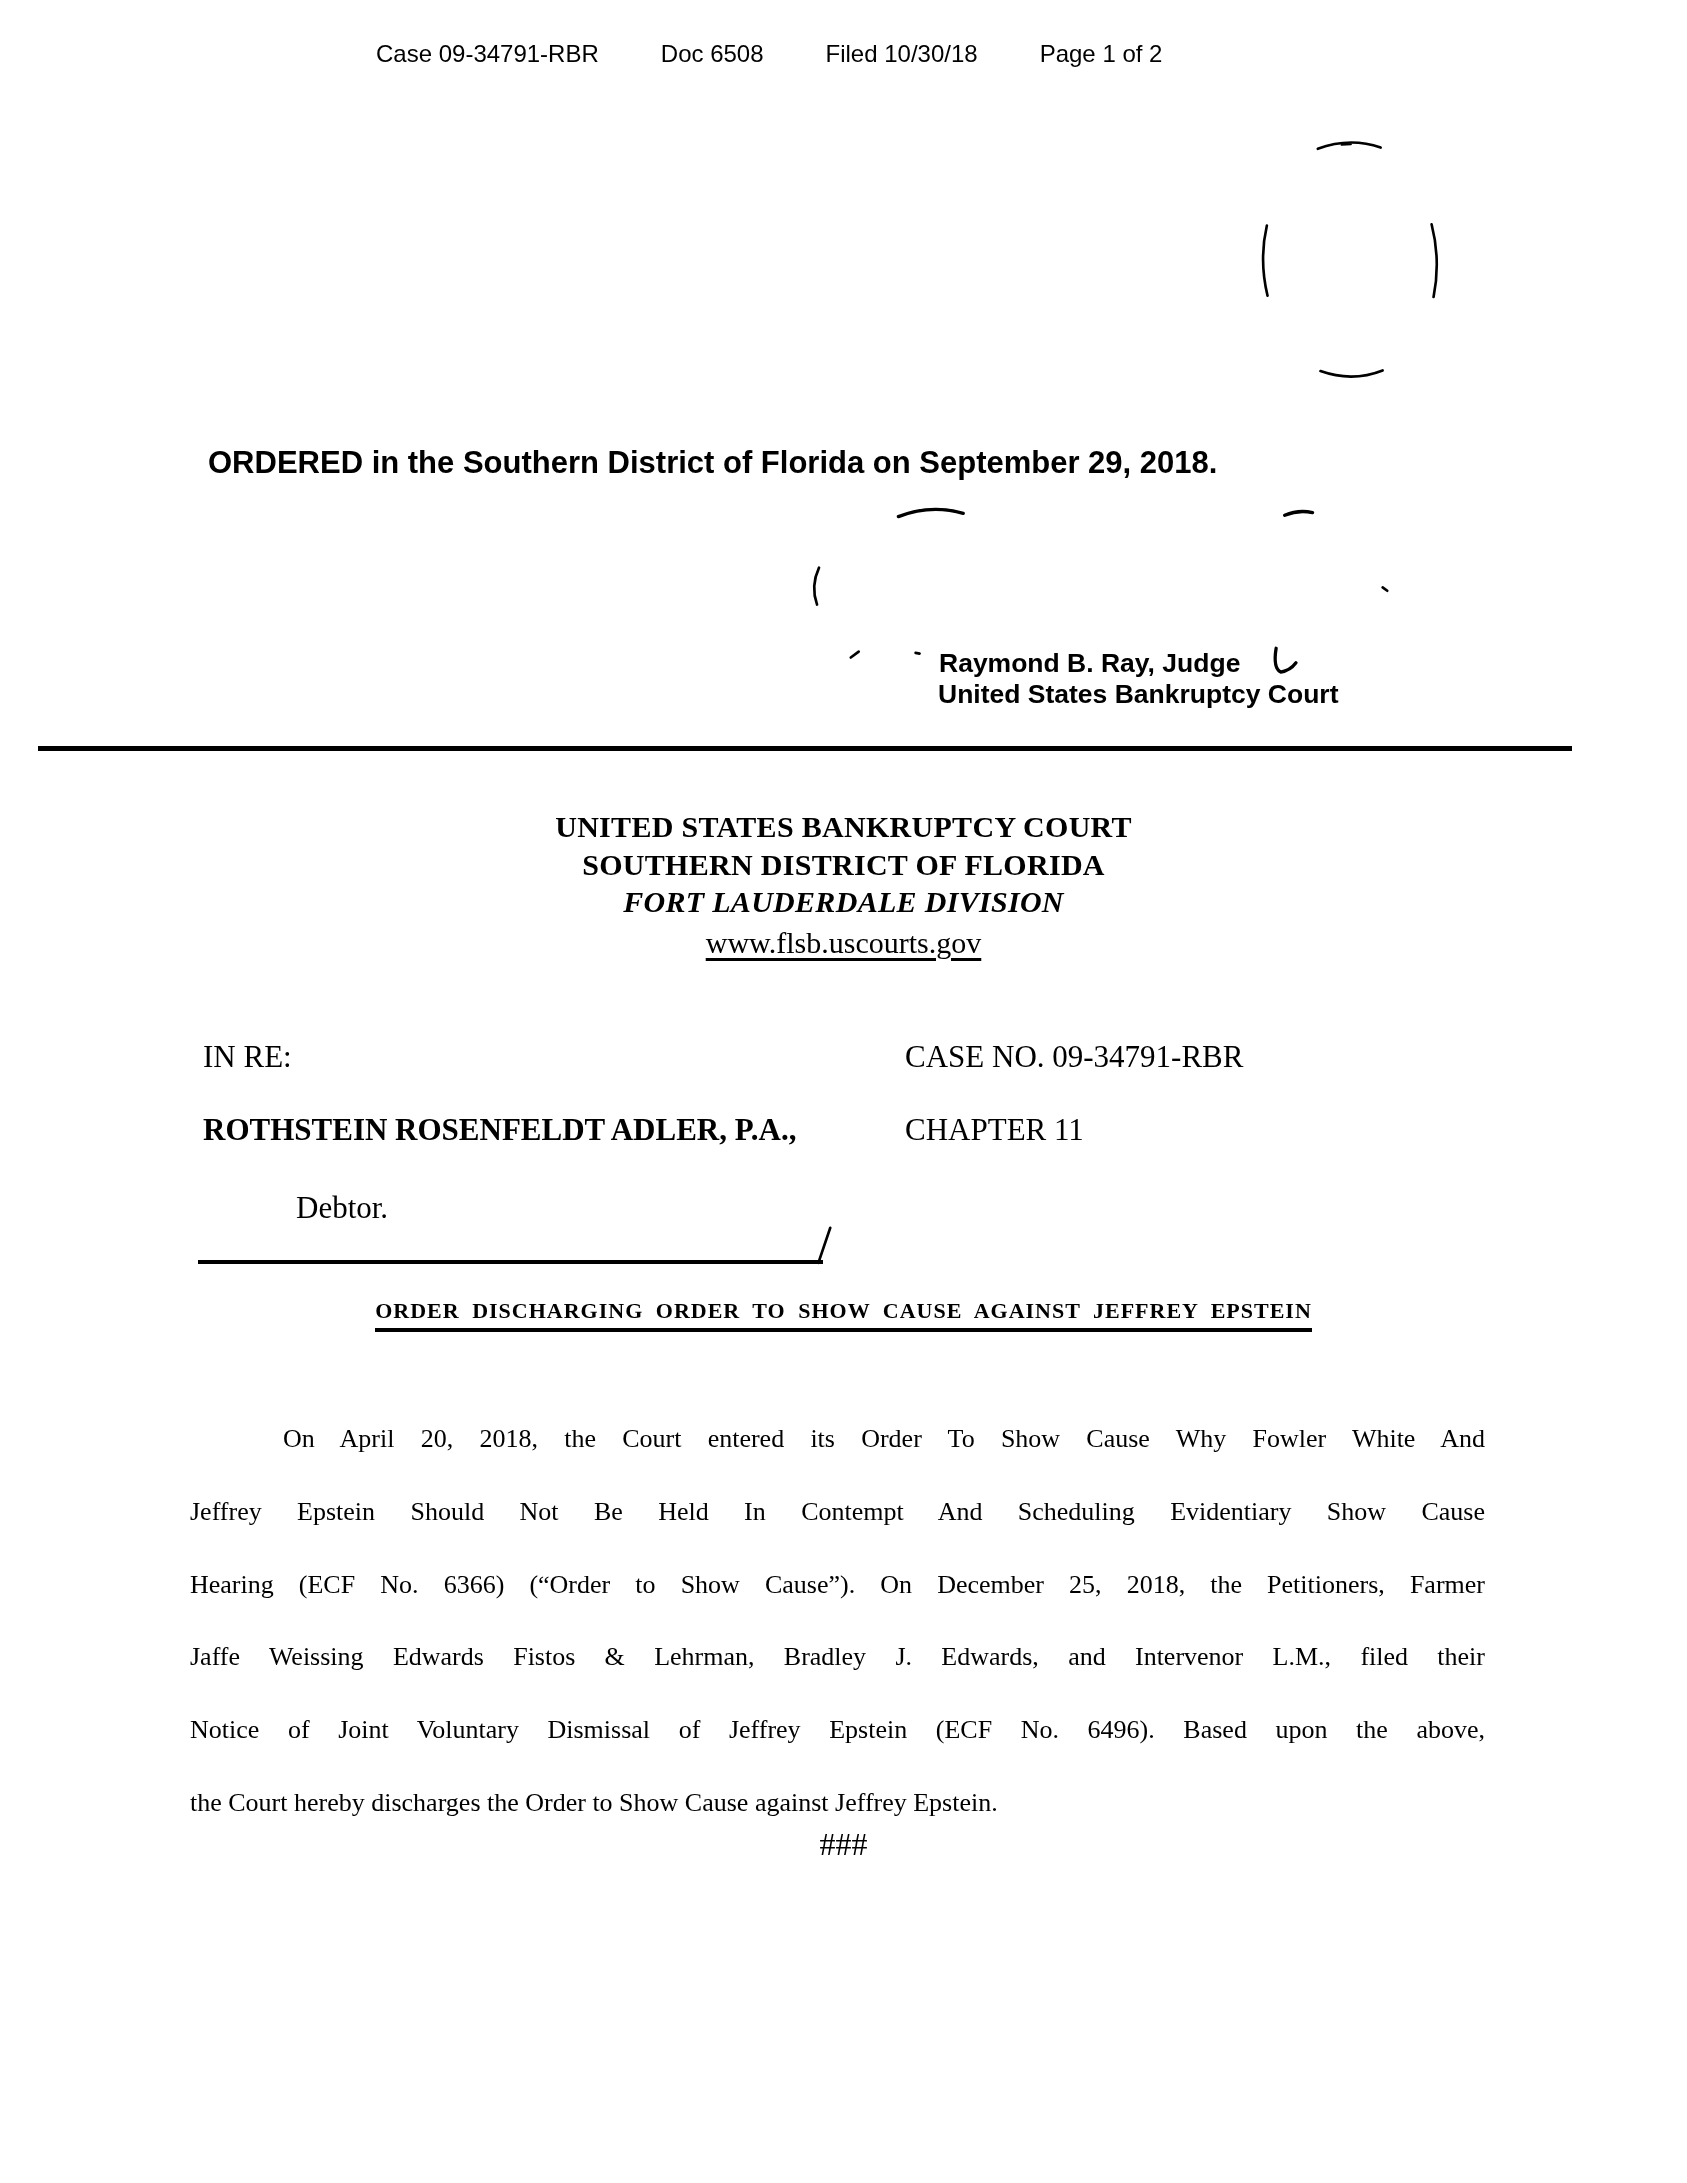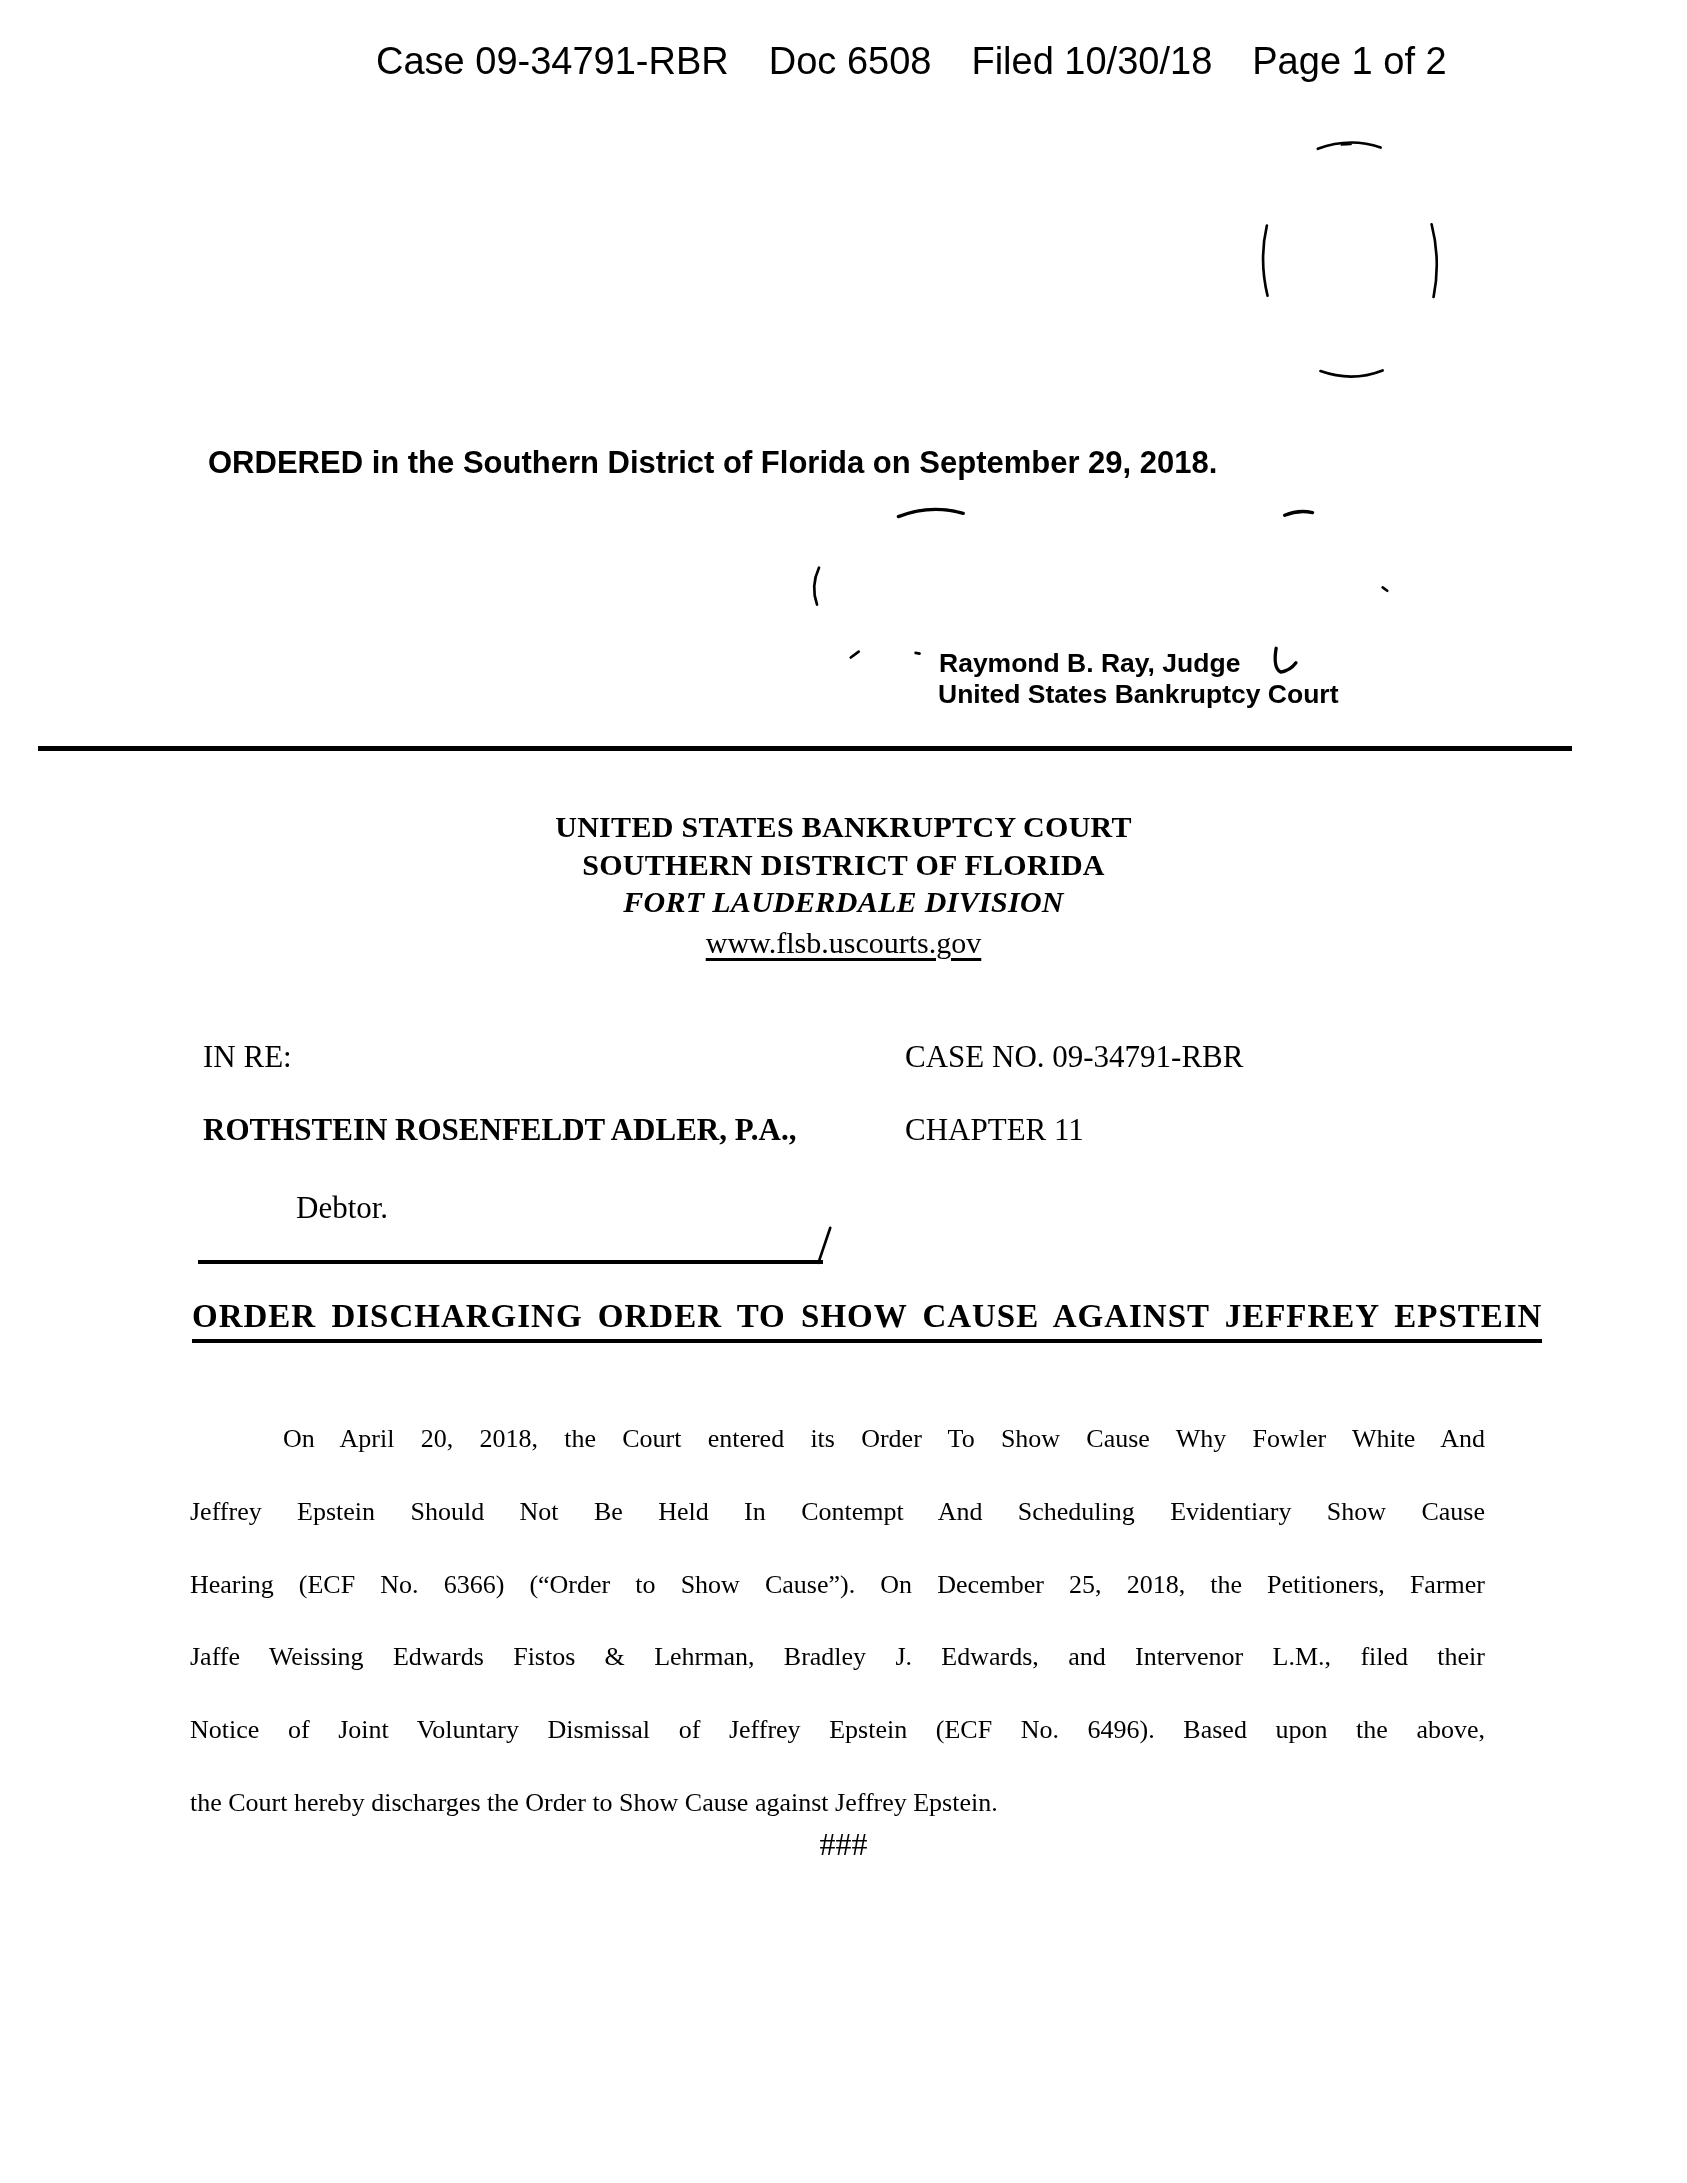--- a/index.html
+++ b/index.html
@@ -15,23 +15,23 @@
     overflow: hidden;
     font-family: "Liberation Serif", serif;
     color: #000000;
   }
   
   .stamp {
     position: absolute;
     left: 376px;
     top: 41px;
     display: flex;
-    column-gap: 40px;
-    font-family: "Liberation Sans", sans-serif;
-    font-size: 38px;
+    column-gap: 62px;
+    font-family: "Liberation Sans", sans-serif;
+    font-size: 24px;
     line-height: 1.1;
     white-space: nowrap;
   }
   
   .ink-overlay {
     position: absolute;
     left: 0; top: 0;
     width: 1687px; height: 2183px;
     pointer-events: none;
   }
@@ -123,21 +123,21 @@
   .order-title-wrap {
     position: absolute;
     left: 192px;
     top: 1298px;
     width: 1303px;
     text-align: center;
   }
   .order-title {
     display: inline-block;
     font-weight: bold;
-    font-size: 33px;
+    font-size: 22px;
     letter-spacing: 1px;
     word-spacing: 6px;
     white-space: nowrap;
     border-bottom: 4.6px solid #000000;
     padding-bottom: 4px;
   }
   
   .body-line {
     position: absolute;
     left: 190px;

